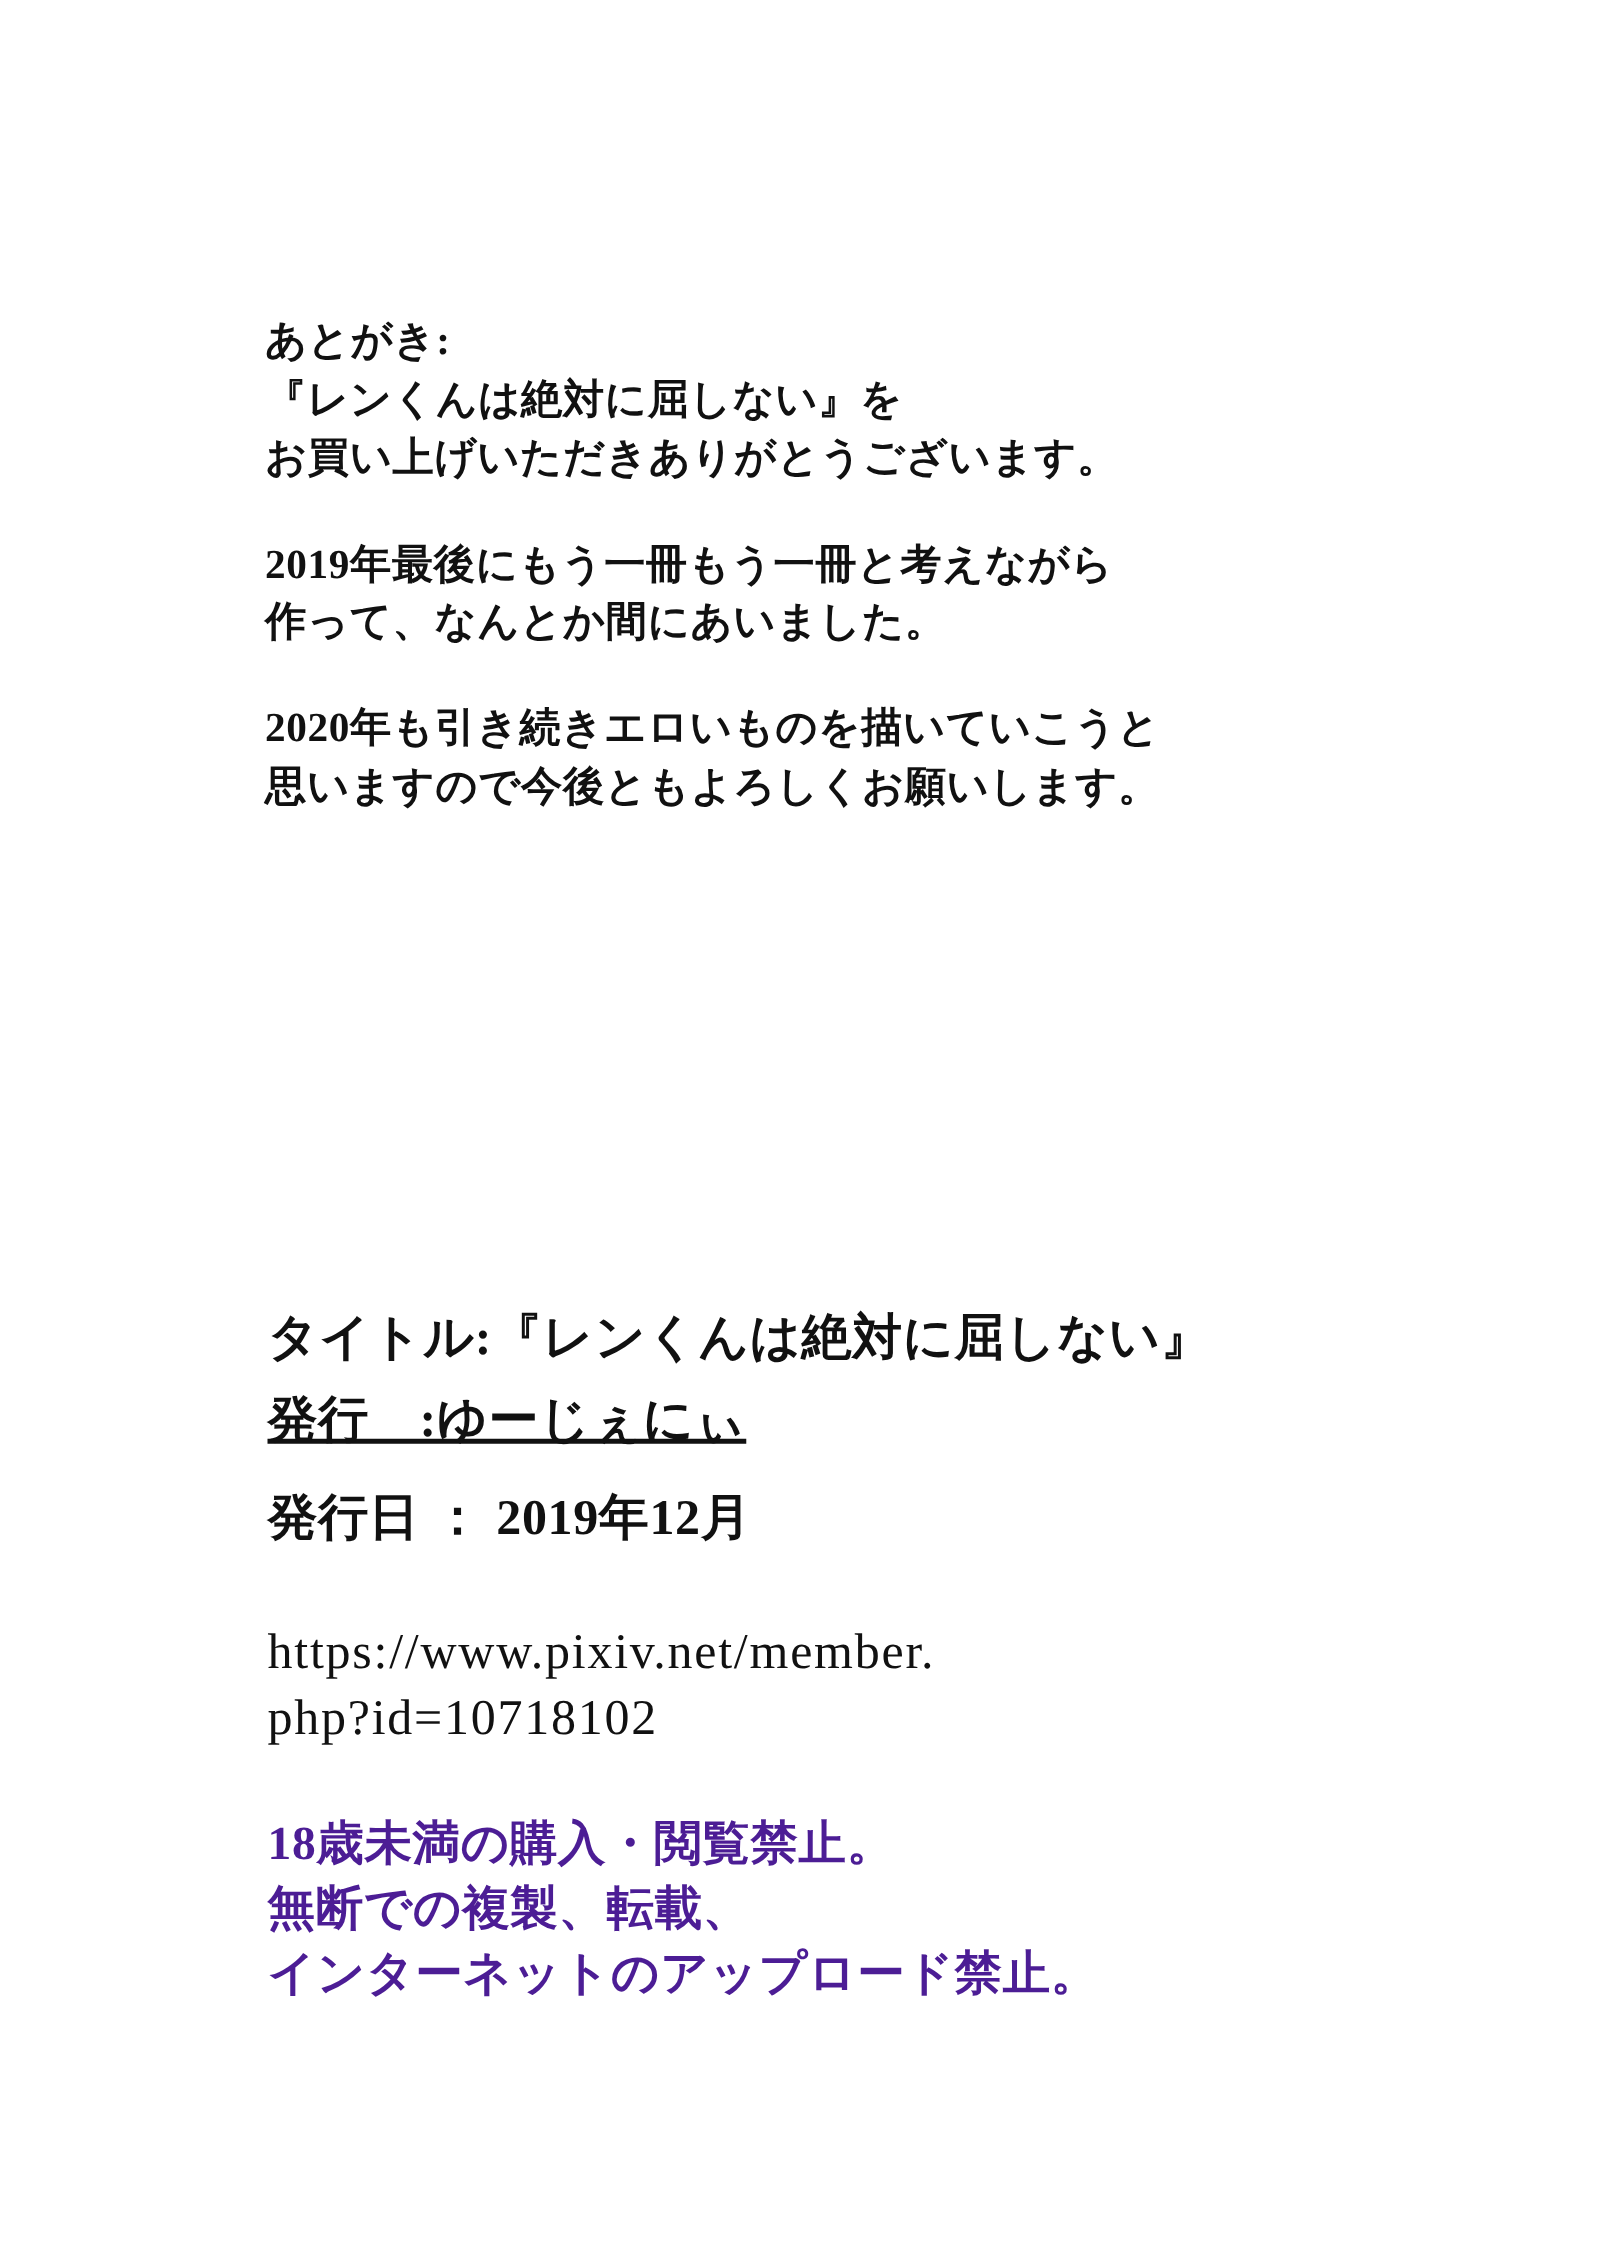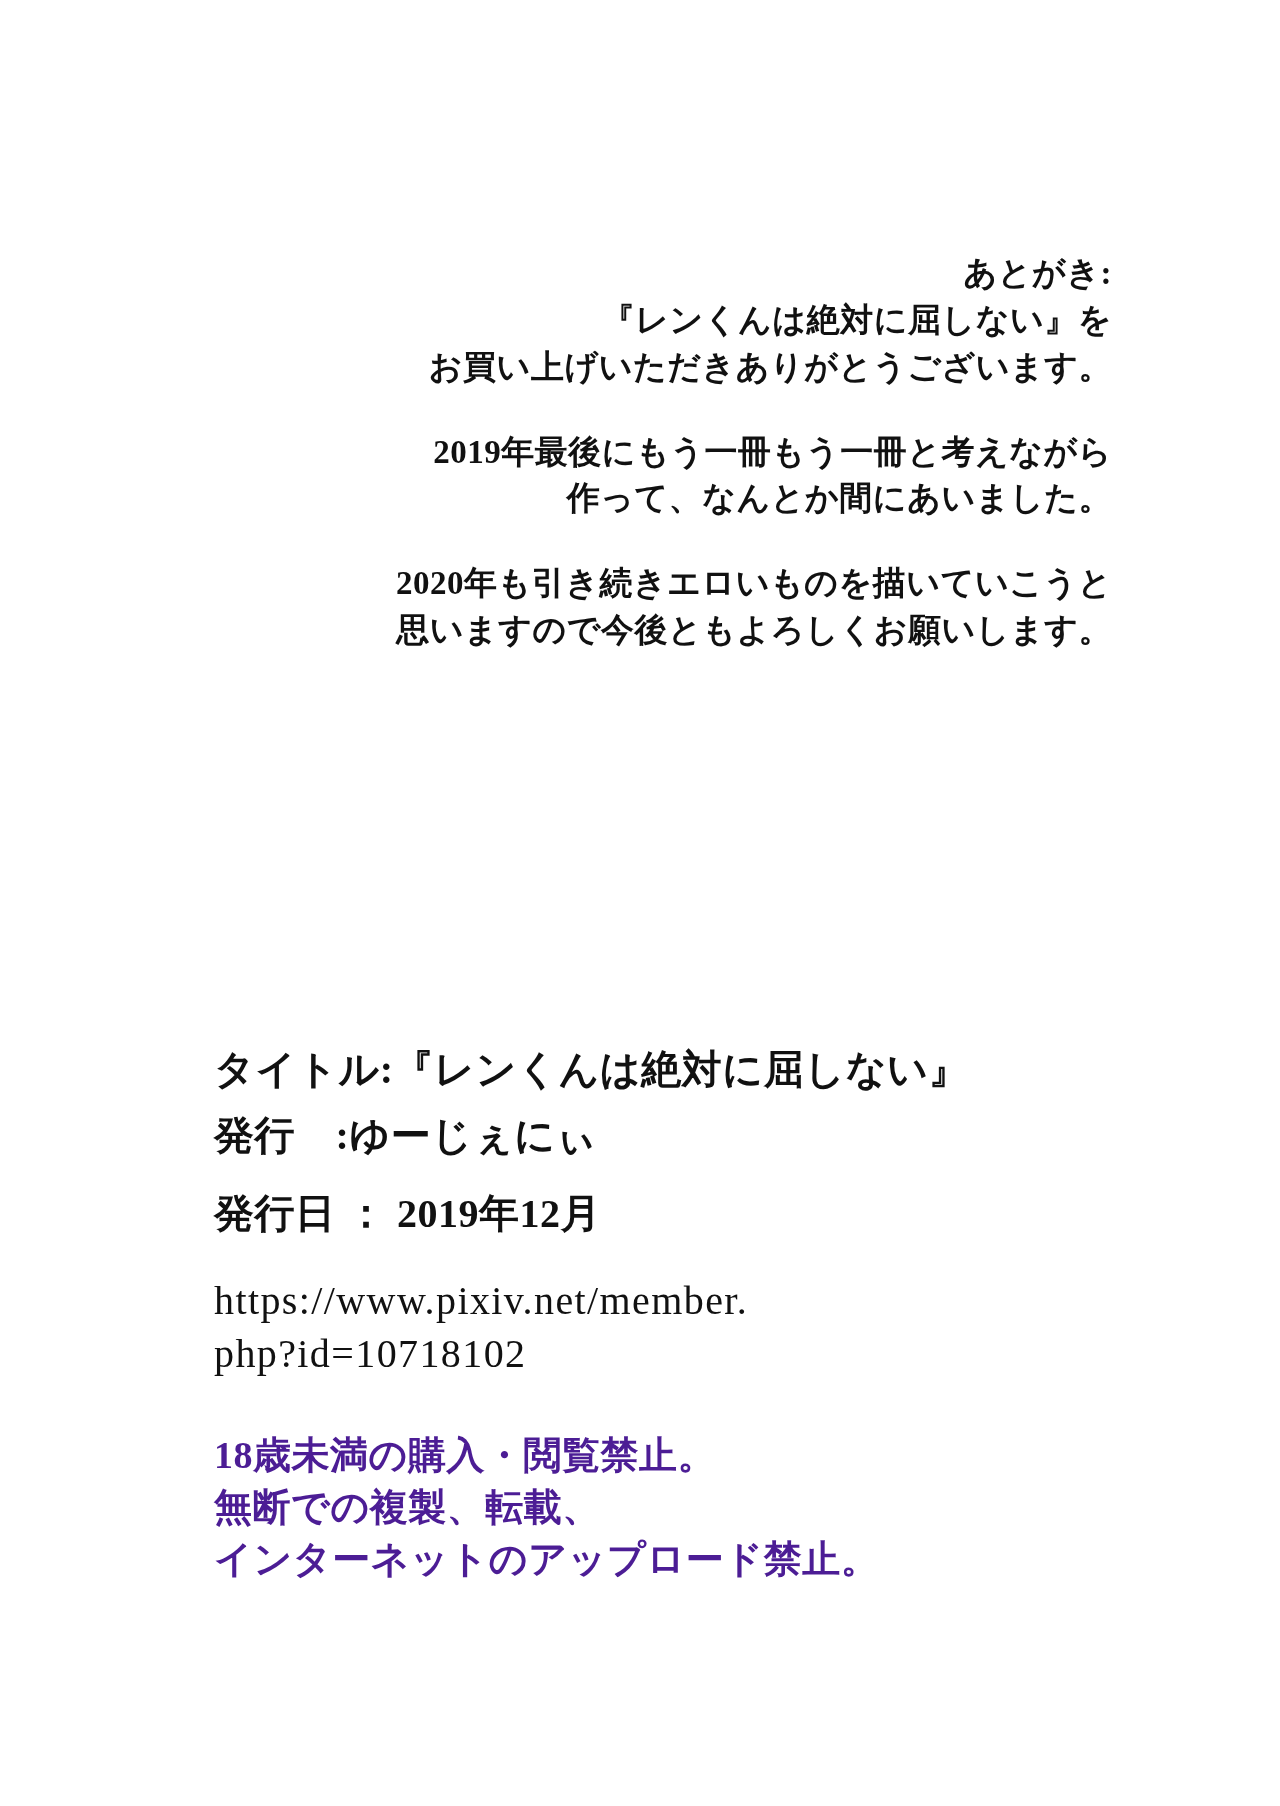--- a/index.html
+++ b/index.html
@@ -20,21 +20,20 @@
     inset: 0;
     background: #ffffff;
   }
 
   
   .afterword {
     position: absolute;
     left: 212px;
     top: 250px;
     width: 900px;
-    text-align: right;
   }
   .aw-para {
     font-size: 33px;
     line-height: 1.42;
     letter-spacing: 0.5px;
     font-weight: 700;
     color: #111111;
     white-space: pre-line;
   }
   .aw-gap-1 { height: 38px; }
@@ -50,22 +49,22 @@
   }
   .col-line {
     font-size: 40px;
     line-height: 1.5;
     font-weight: 700;
     color: #111111;
     letter-spacing: 0.5px;
     white-space: pre-line;
   }
   .col-title { margin-bottom: 6px; }
-  .col-pub   { margin-bottom: 18px; }
-  .col-date  { margin-bottom: 31px; }
+  .col-pub   { margin-bottom: 18px; text-decoration: underline; }
+  .col-date  { margin-bottom: 51px; }
 
   .col-url {
     font-size: 40px;
     line-height: 1.32;
     font-weight: 400;
     color: #111111;
     letter-spacing: 1.4px;
     white-space: pre-line;
     font-family: "Liberation Serif", "DejaVu Serif", serif;
     margin-bottom: 48px;

